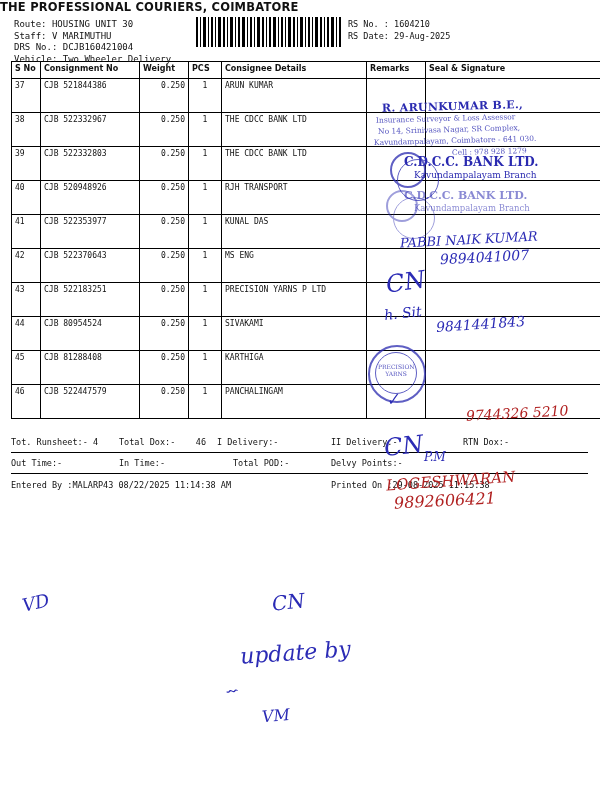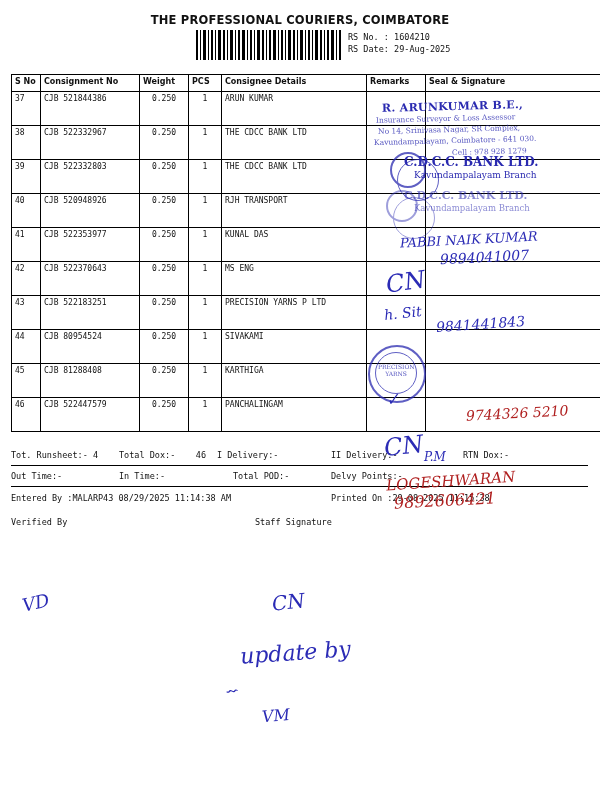--- a/index.html
+++ b/index.html
@@ -16,26 +16,24 @@
     overflow: hidden;
   }
   .page {
     position: absolute;
     left: 0; top: 0;
     width: 600px;
     height: 800px;
   }
   
   .doc-title {
-    text-align: center;
     font-family: "DejaVu Sans", sans-serif;
     font-weight: bold;
     font-size: 11.5px;
     letter-spacing: 0.2px;
-    margin-top: 13px;
   }
   .doc-subtitle {
     text-align: center;
     font-family: "DejaVu Sans", sans-serif;
     font-weight: bold;
     font-size: 11px;
     margin-top: 4px;
   }
   
   .meta {
@@ -93,21 +91,21 @@
     height: 12px;
     padding: 2px 3px;
   }
   .c-sno { width: 22px; }
   .c-cno { width: 92px; margin-top: 28px; }
   .c-wt  { width: 42px; text-align: right; }
   .c-pcs { width: 26px; text-align: center; }
   .c-cons{ width: 138px; }
   .c-rem { width: 52px; }
   .c-seal{ width: 190px; }
-  td.c-wt { text-align: center; padding-left: 6px;}
+  td.c-wt { text-align: right; padding-left: 6px;}
   td.c-pcs { text-align: center; }
   tr.data-row td { height: 29px; }
   
   .footer {
     margin-left: 11px;
     width: 577px;
     font-size: 8.5px;
     font-family: "DejaVu Sans Mono", monospace;
   }
   .frow {
@@ -168,20 +166,26 @@
   }
 </style>
 </head>
 <body>
 
 <div class="page">
 
   <div class="doc-title">THE PROFESSIONAL COURIERS, COIMBATORE</div>
 
   <div class="meta">
+    <div class="meta-left">
+      <div>Route: HOUSING UNIT 30</div>
+      <div>Staff: V MARIMUTHU</div>
+      <div>DRS No.: DCJB160421004</div>
+      <div>Vehicle: Two Wheeler Delivery</div>
+    </div>
 
     <div class="barcode">
       <div class="bar" style="left:0px;width:2px"></div>
       <div class="bar" style="left:4px;width:1px"></div>
       <div class="bar" style="left:7px;width:3px"></div>
       <div class="bar" style="left:12px;width:1px"></div>
       <div class="bar" style="left:15px;width:2px"></div>
       <div class="bar" style="left:19px;width:1px"></div>
       <div class="bar" style="left:22px;width:3px"></div>
       <div class="bar" style="left:27px;width:2px"></div>
@@ -339,26 +343,22 @@
     </div>
     <div style="border-top:1px solid #000;width:577px;margin:2px 0 3px 0"></div>
     <div class="frow">
       <span style="left:0px">Out Time:-</span>
       <span style="left:108px">In Time:-</span>
       <span style="left:222px">Total POD:-</span>
       <span style="left:320px">Delvy Points:-</span>
     </div>
     <div style="border-top:1px solid #000;width:577px;margin:2px 0 4px 0"></div>
     <div class="frow">
-      <span style="left:0px">Entered By :MALARP43 08/29/2025 11:14:38 AM</span>
+      <span style="left:0px">Entered By :MALARP43 08/22/2025 11:14:38 AM</span>
       <span style="left:320px">Printed On :29-08-2025 11:15:38</span>
-    </div>
-    <div class="frow" style="margin-top:9px">
-      <span style="left:0px">Verified By</span>
-      <span style="left:244px">Staff Signature</span>
     </div>
   </div>
 
   <div>
 
     <div class="ink stamp-text stamp-title" style="left:382px; top:100px; transform:rotate(-1.5deg);">R. ARUNKUMAR B.E.,</div>
     <div class="ink stamp-text stamp-sub" style="left:376px; top:114px; transform:rotate(-1.5deg); opacity:.8;">Insurance Surveyor &amp; Loss Assessor</div>
     <div class="ink stamp-text stamp-sub" style="left:378px; top:125px; transform:rotate(-1.5deg); opacity:.8;">No 14, Srinivasa Nagar, SR Complex,</div>
     <div class="ink stamp-text stamp-sub" style="left:374px; top:136px; transform:rotate(-1.5deg); opacity:.8;">Kavundampalayam, Coimbatore - 641 030.</div>
     <div class="ink stamp-text stamp-sub" style="left:452px; top:147px; transform:rotate(-1.5deg); opacity:.8;">Cell : 978 928 1279</div>

